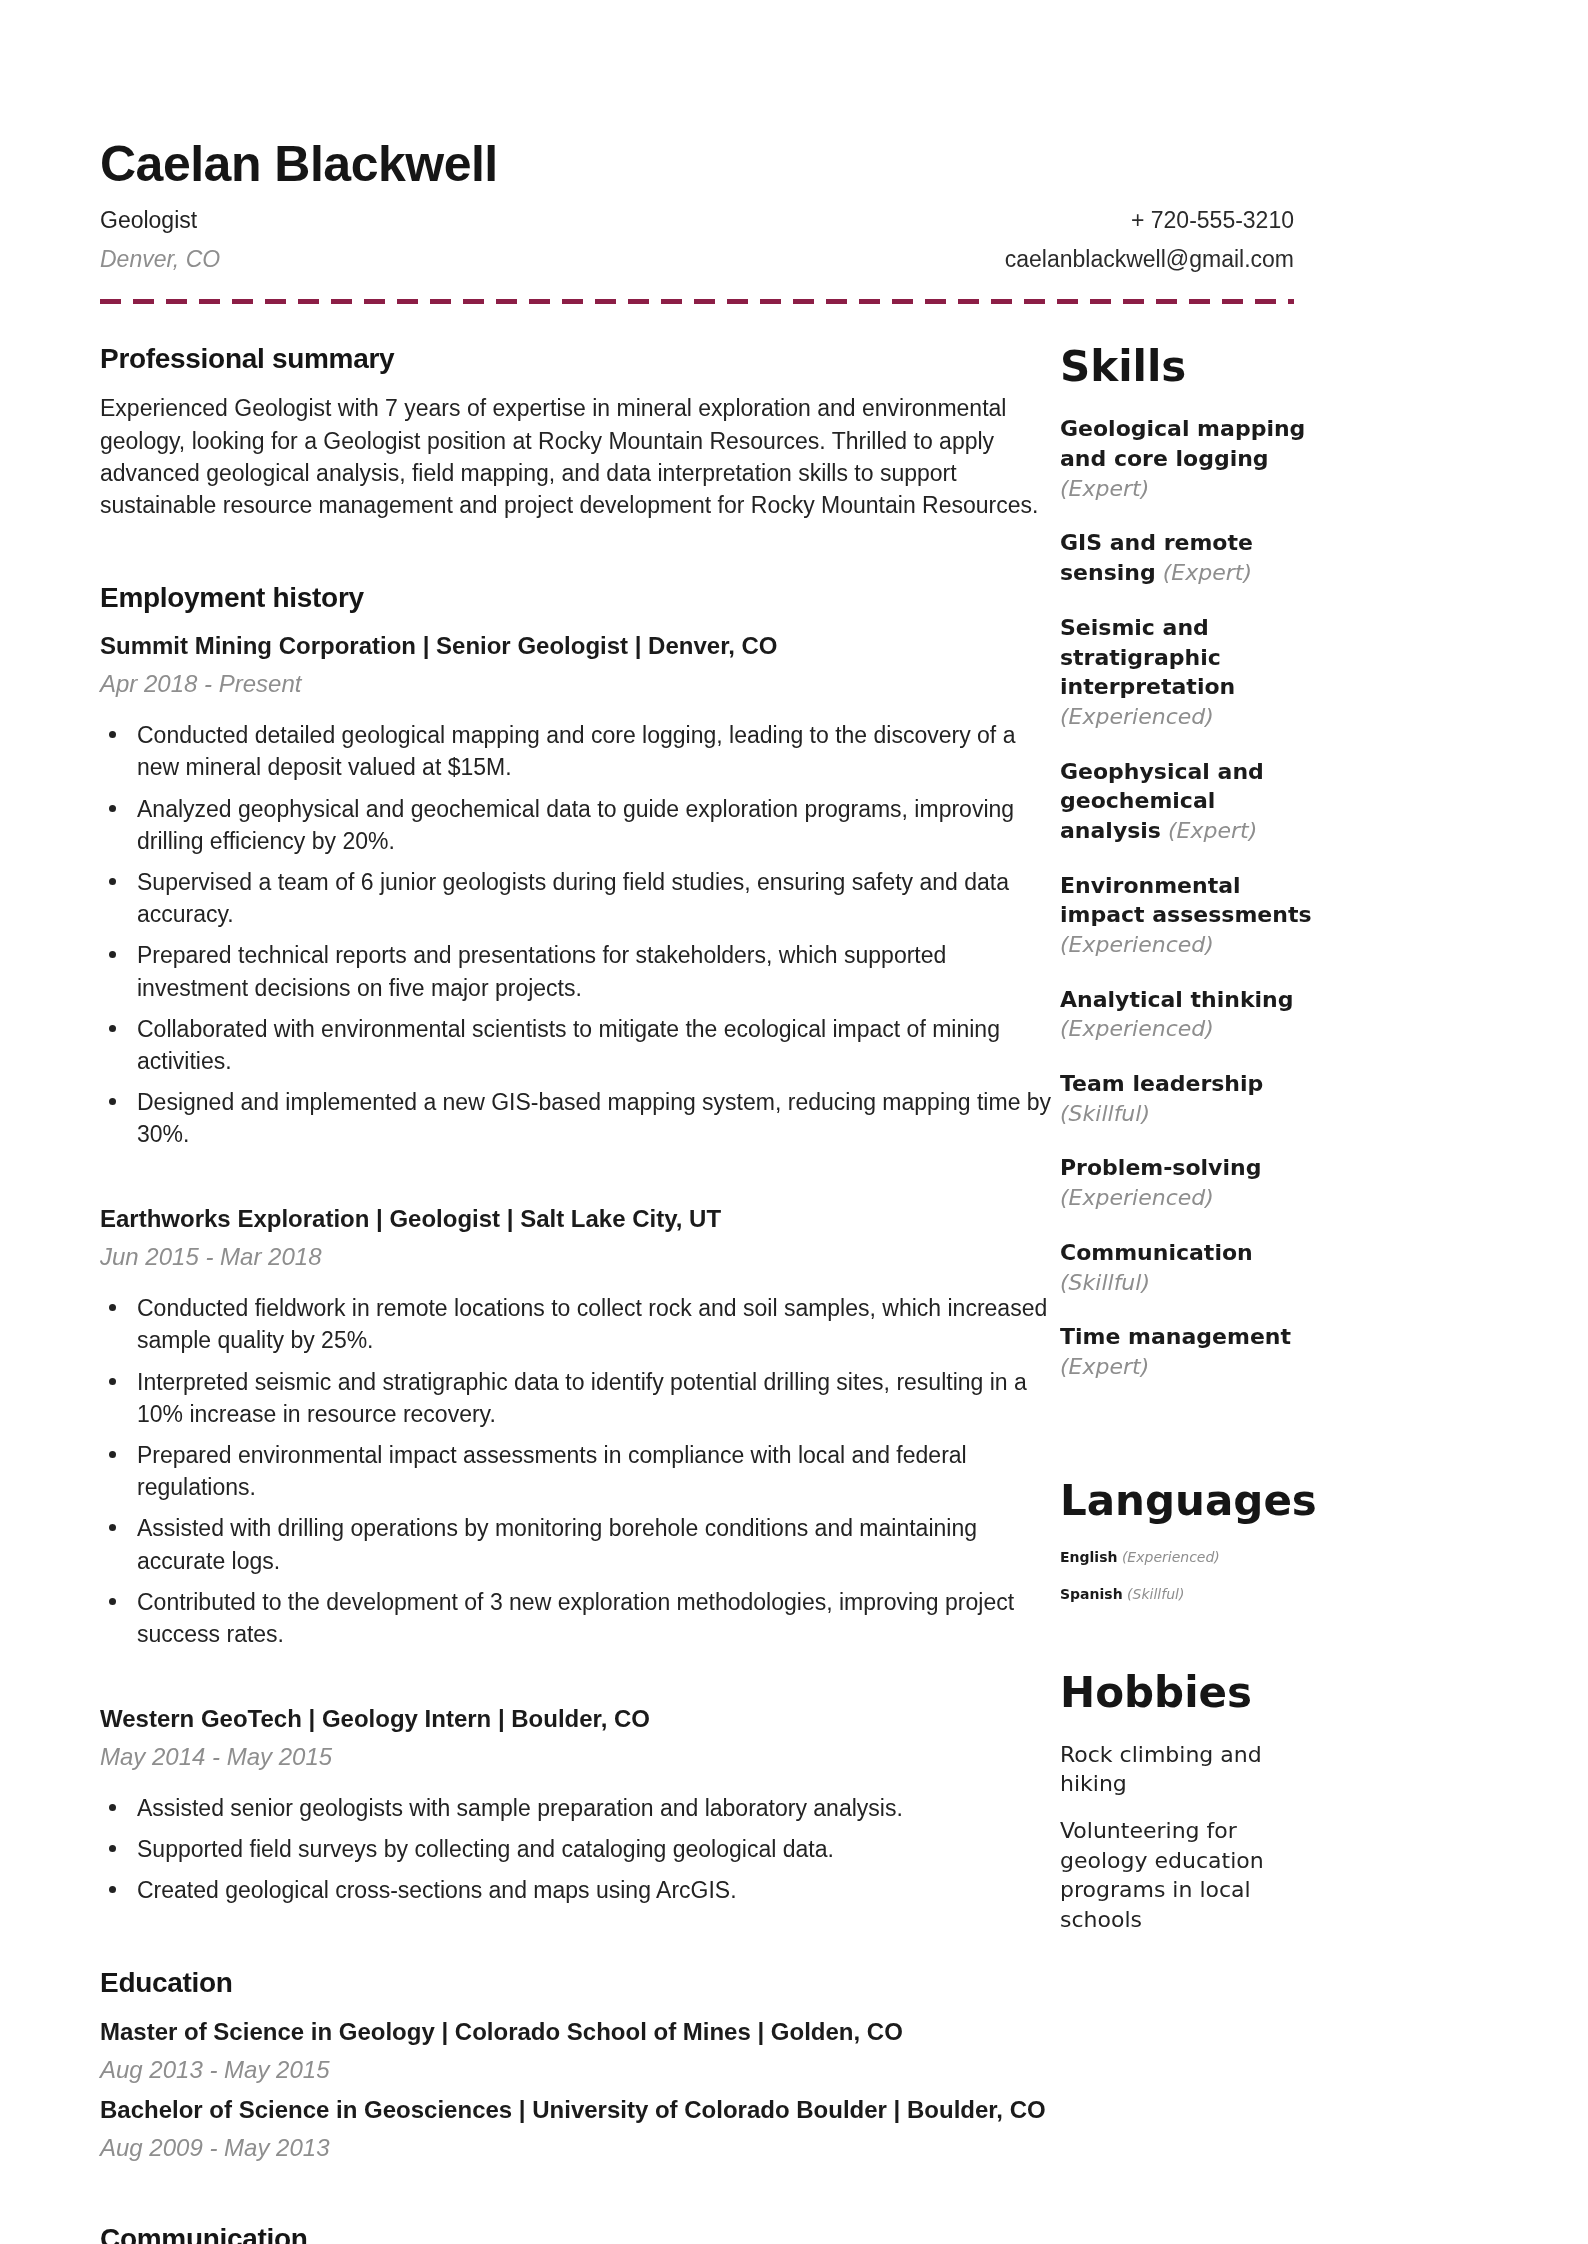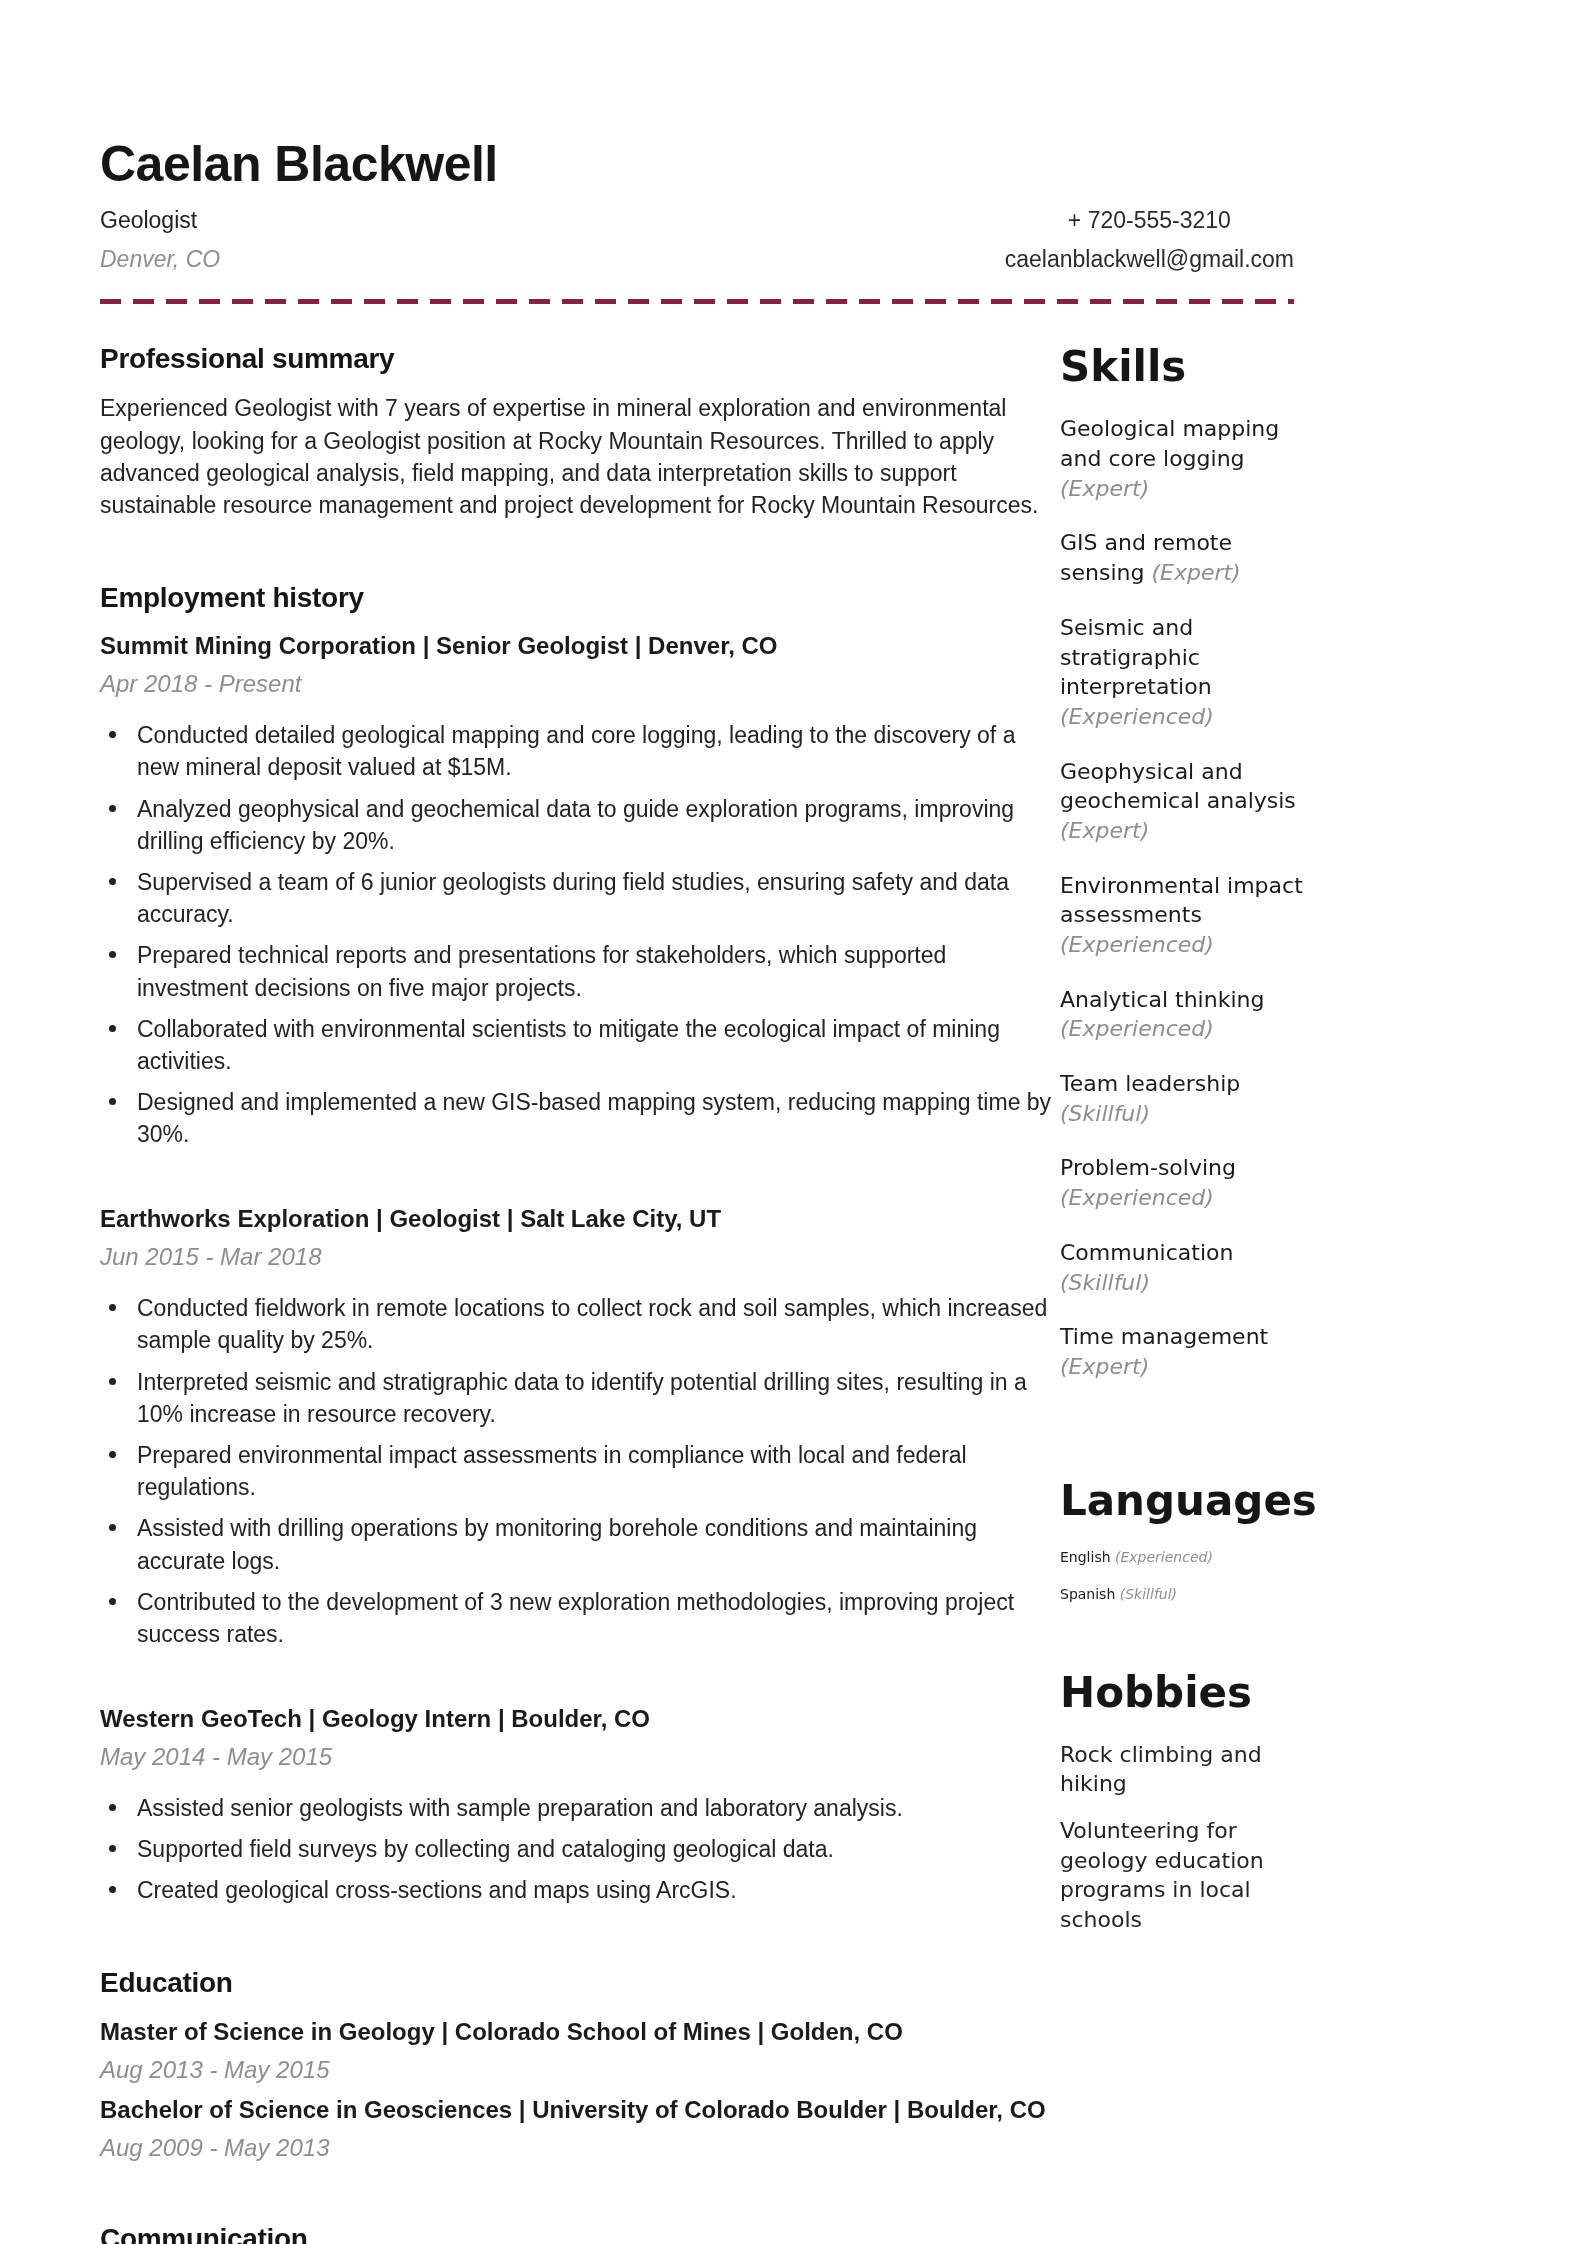--- a/index.html
+++ b/index.html
@@ -16,21 +16,21 @@
   }
   
   .name {
     margin:0; font-size:50px; line-height:1.08;
     font-weight:bold; letter-spacing:-0.5px; color:#161616;
   }
   .contact-grid {
     display:grid; grid-template-columns:1fr auto;
     row-gap:11px; margin-top:16px; font-size:23px; line-height:1.2;
   }
-  .contact-grid .right { text-align:center; color:#2b2b2b; }
+  .contact-grid .right { text-align:right; color:#2b2b2b; }
   .muted-italic { color:#8e8e8e; font-style:italic; }
   .divider {
     height:5px; margin-top:26px;
     background:repeating-linear-gradient(90deg, #8c1e46 0 21px, transparent 21px 33px);
   }
   
   .columns { display:flex; margin-top:40px; }
   .main-col { width:960px; flex:0 0 960px; }
   .side-col { width:292px; margin-left:auto; font-family:"DejaVu Sans", sans-serif; }
   
@@ -57,21 +57,21 @@
   .edu-item { margin-bottom:4px; }
   .edu-item .dates { margin-bottom:10px; }
   
   .h2-side {
     margin:0 0 24px; font-size:42px; line-height:1.1;
     font-weight:bold; color:#161616;
   }
   .side-section-gap-lang { margin-top:96px; }
   .side-section-gap-hobby { margin-top:66px; }
   .skill { margin-bottom:25px; font-size:22px; line-height:1.35; }
-  .skill-name, .lang-name { font-weight:normal; color:#1b1b1b; }
+  .skill-name, .lang-name { font-weight:bold; color:#1b1b1b; }
   .level { color:#8e8e8e; font-style:italic; }
   .lang { margin-bottom:18px; font-size:14px; line-height:1.35; }
   .hobby { margin:0 0 17px; font-size:22px; line-height:1.35; color:#232323; }
 </style>
 </head>
 <body>
 
 <div class="page">
 
   <header>

